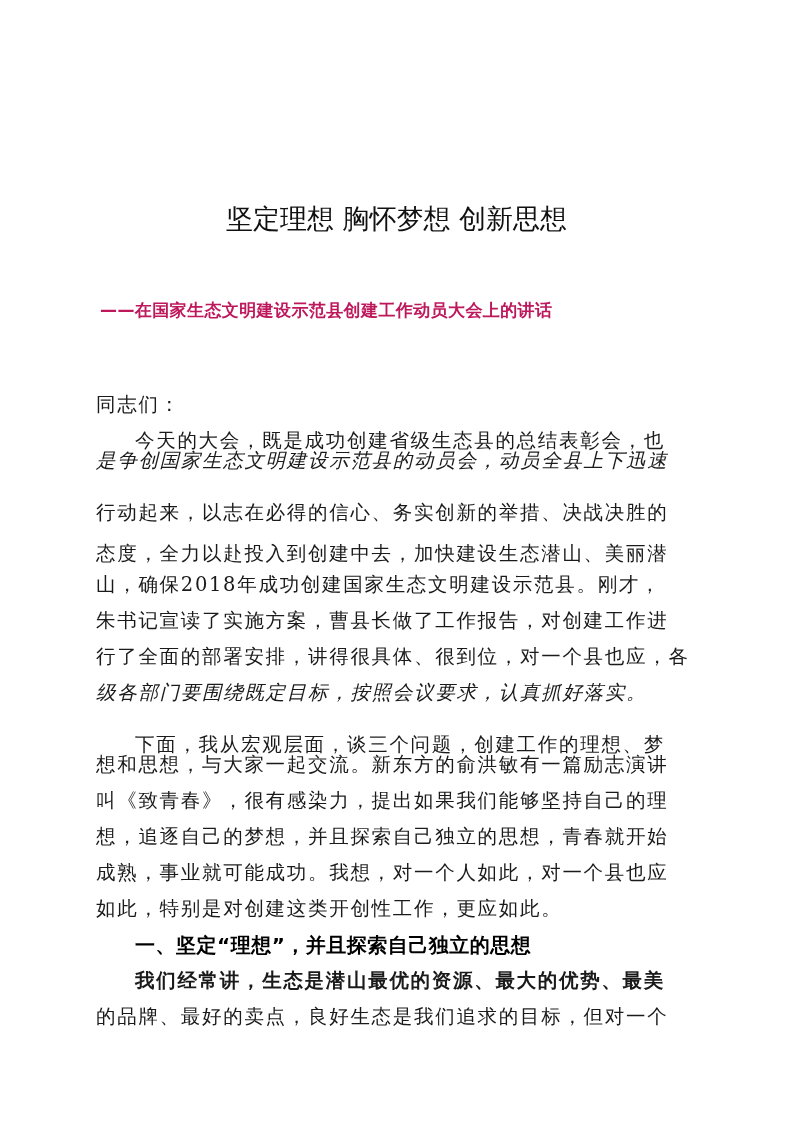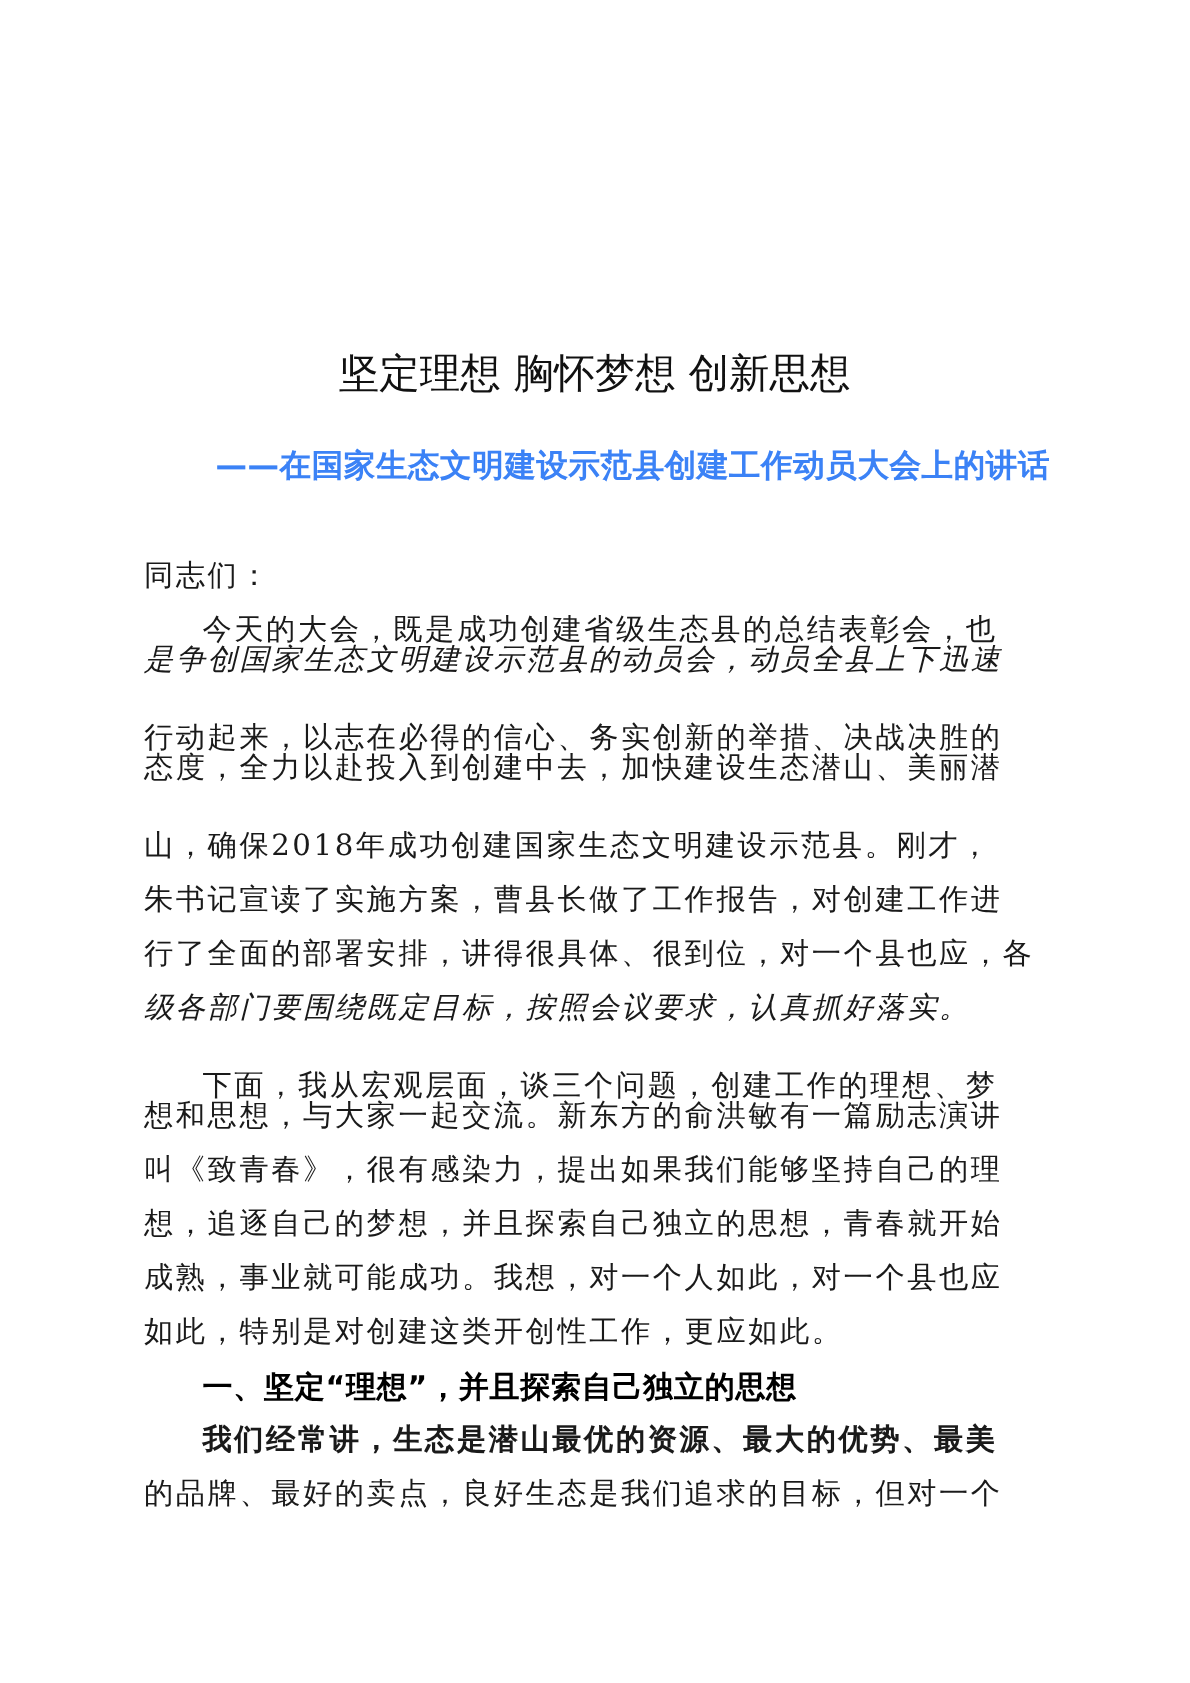--- a/index.html
+++ b/index.html
@@ -24,51 +24,51 @@
       position: absolute;
       left: 0;
       width: 793px;
       text-align: center;
       font-family: "DejaVu Serif", "Liberation Serif", serif;
       font-size: 27px;
       line-height: 34px;
       white-space: nowrap;
       color: #111;
     }
-    .title-1 { top: 202px; margin-top: 31px; }
+    .title-1 { top: 202px; }
     .title-2 { top: 251px; }
     .subtitle {
       position: absolute;
       left: 100px;
       top: 296px;
       width: 600px;
       font-family: "DejaVu Sans", "Liberation Sans", sans-serif;
       font-weight: bold;
-      font-size: 21px;
+      font-size: 17px;
       line-height: 28px;
       white-space: nowrap;
       letter-spacing: 0.4px;
-      color: #3b82f6;
-      text-align: right;
+      color: #be185d;
     }
     .body-text {
       position: absolute;
       left: 96px;
       width: 604px;
       font-family: "DejaVu Serif", "Liberation Serif", serif;
       font-size: 19.5px;
       color: #1a1a1a;
     }
     .line {
       position: absolute;
       left: 0;
       height: 36px;
       line-height: 36px;
       white-space: nowrap;
       letter-spacing: 1.7px;
+      margin-top: 21px;
     }
     .indent { left: 39px; }
     .heading-line {
       font-family: "DejaVu Sans", "Liberation Sans", sans-serif;
       font-weight: bold;
       font-size: 20px;
       letter-spacing: 0.5px;
       color: #000;
     }
   </style>
@@ -79,21 +79,21 @@
 
   <div class="title-line title-1">坚定理想 胸怀梦想 创新思想</div>
   <div class="subtitle">——在国家生态文明建设示范县创建工作动员大会上的讲话</div>
 
   <div class="body-text" style="top:366px;">
     <div class="line" style="top:0px;">同志们：</div>
 
     <div class="line indent" style="top:36px;">今天的大会，既是成功创建省级生态县的总结表彰会，也</div>
     <div class="line" style="top:56px;font-style:italic;">是争创国家生态文明建设示范县的动员会，动员全县上下迅速</div>
     <div class="line" style="top:108px;">行动起来，以志在必得的信心、务实创新的举措、决战决胜的</div>
-    <div class="line" style="top:128px;">态度，全力以赴投入到创建中去，加快建设生态潜山、美丽潜</div>
+    <div class="line" style="top:149px;">态度，全力以赴投入到创建中去，加快建设生态潜山、美丽潜</div>
     <div class="line" style="top:180px;">山，确保2018年成功创建国家生态文明建设示范县。刚才，</div>
     <div class="line" style="top:216px;">朱书记宣读了实施方案，曹县长做了工作报告，对创建工作进</div>
     <div class="line" style="top:252px;">行了全面的部署安排，讲得很具体、很到位，对一个县也应，各</div>
     <div class="line" style="top:288px;font-style:italic;">级各部门要围绕既定目标，按照会议要求，认真抓好落实。</div>
 
     <div class="line indent" style="top:340px;text-align:center;">下面，我从宏观层面，谈三个问题，创建工作的理想、梦</div>
     <div class="line" style="top:360px;">想和思想，与大家一起交流。新东方的俞洪敏有一篇励志演讲</div>
     <div class="line" style="top:396px;">叫《致青春》，很有感染力，提出如果我们能够坚持自己的理</div>
     <div class="line" style="top:432px;">想，追逐自己的梦想，并且探索自己独立的思想，青春就开始</div>
     <div class="line" style="top:468px;">成熟，事业就可能成功。我想，对一个人如此，对一个县也应</div>

